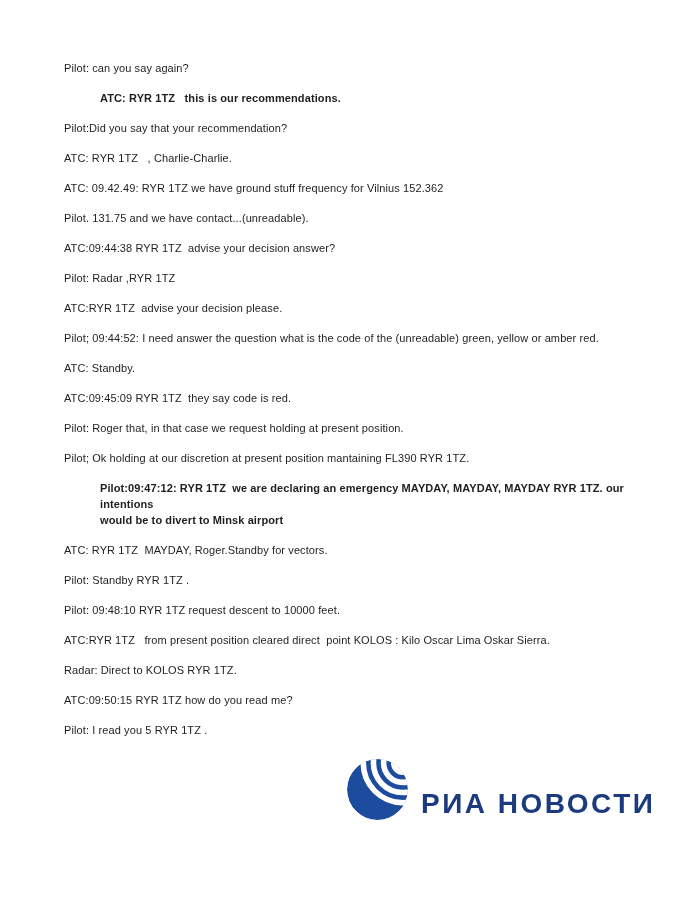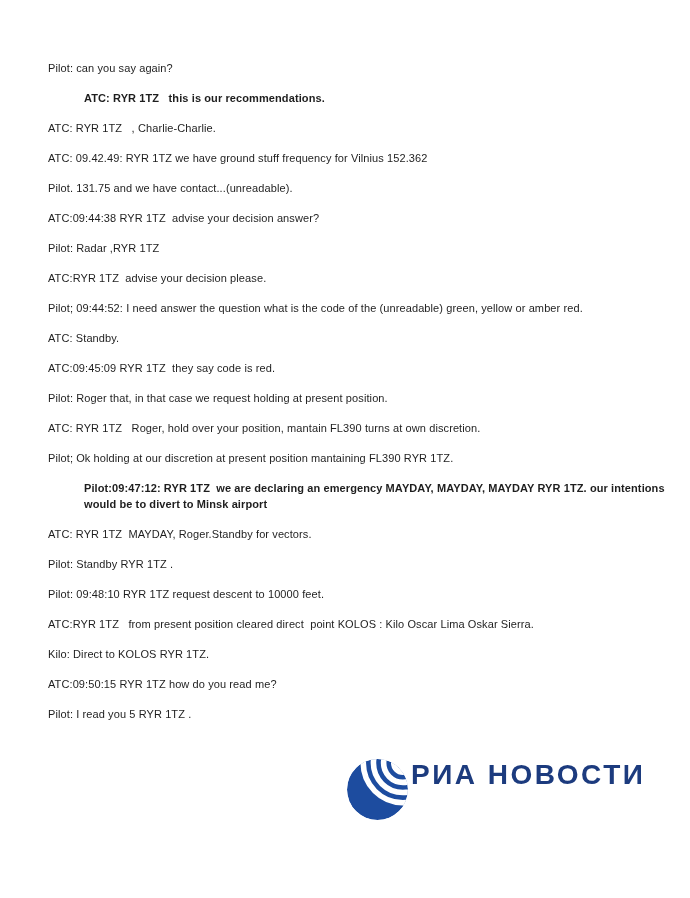--- a/index.html
+++ b/index.html
@@ -17,42 +17,42 @@
     position: relative;
     width: 690px;
     height: 898px;
     margin: 0 auto;
     background: var(--page-bg);
     overflow: hidden;
   }
   .transcript {
     position: absolute;
     top: 60px;
-    left: 48px;
+    left: 64px;
     right: 22px;
   }
   .transcript p.line {
     font-size: 11px;
     line-height: 16px;
     margin: 0 0 14px 0;
     color: var(--text-color);
     white-space: pre-wrap;
     letter-spacing: 0.1px;
   }
   .transcript p.line.bold {
     font-weight: 700;
     margin-left: 36px;
   }
   .watermark {
     position: absolute;
     left: 347px;
     top: 759px;
     display: flex;
-    align-items: flex-start;
-    gap: 3px;
+    align-items: flex-end;
+    gap: 13px;
   }
   .globe {
     display: inline-block;
     width: 61px;
     height: 61px;
     line-height: 0;
   }
   .logo-text {
     font-size: 28px;
     font-weight: 700;
@@ -62,39 +62,39 @@
   }
 </style>
 </head>
 <body>
 
 <div class="page">
 
   <div class="transcript">
       <p class="line">Pilot: can you say again?</p>
       <p class="line bold">ATC: RYR 1TZ   this is our recommendations.</p>
+      <p class="line">Pilot:Did you say that your recommendation?</p>
       <p class="line">ATC: RYR 1TZ   , Charlie-Charlie.</p>
       <p class="line">ATC: 09.42.49: RYR 1TZ we have ground stuff frequency for Vilnius 152.362</p>
       <p class="line">Pilot. 131.75 and we have contact...(unreadable).</p>
       <p class="line">ATC:09:44:38 RYR 1TZ  advise your decision answer?</p>
       <p class="line">Pilot: Radar ,RYR 1TZ</p>
       <p class="line">ATC:RYR 1TZ  advise your decision please.</p>
       <p class="line">Pilot; 09:44:52: I need answer the question what is the code of the (unreadable) green, yellow or amber red.</p>
       <p class="line">ATC: Standby.</p>
       <p class="line">ATC:09:45:09 RYR 1TZ  they say code is red.</p>
       <p class="line">Pilot: Roger that, in that case we request holding at present position.</p>
-      <p class="line">ATC: RYR 1TZ   Roger, hold over your position, mantain FL390 turns at own discretion.</p>
       <p class="line">Pilot; Ok holding at our discretion at present position mantaining FL390 RYR 1TZ.</p>
       <p class="line bold">Pilot:09:47:12: RYR 1TZ  we are declaring an emergency MAYDAY, MAYDAY, MAYDAY RYR 1TZ. our intentions
 would be to divert to Minsk airport</p>
       <p class="line">ATC: RYR 1TZ  MAYDAY, Roger.Standby for vectors.</p>
       <p class="line">Pilot: Standby RYR 1TZ .</p>
       <p class="line">Pilot: 09:48:10 RYR 1TZ request descent to 10000 feet.</p>
       <p class="line">ATC:RYR 1TZ   from present position cleared direct  point KOLOS : Kilo Oscar Lima Oskar Sierra.</p>
-      <p class="line">Kilo: Direct to KOLOS RYR 1TZ.</p>
+      <p class="line">Radar: Direct to KOLOS RYR 1TZ.</p>
       <p class="line">ATC:09:50:15 RYR 1TZ how do you read me?</p>
       <p class="line">Pilot: I read you 5 RYR 1TZ .</p>
     </div>
 
   <div class="watermark">
     <span class="globe">
       <svg viewBox="0 0 60 60" width="61" height="61" aria-hidden="true">
         <defs>
           <clipPath id="globe-clip">
               <circle cx="30" cy="30" r="30"></circle>

